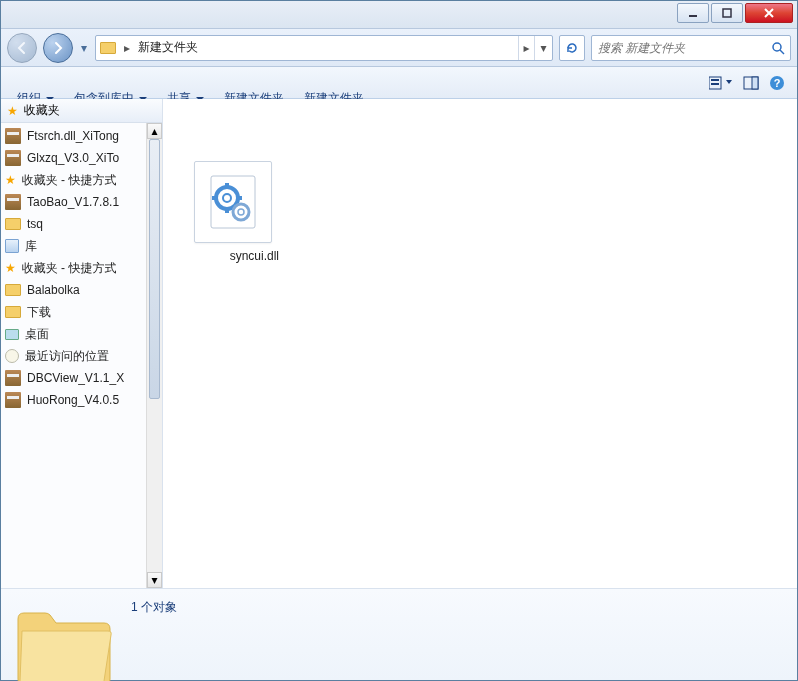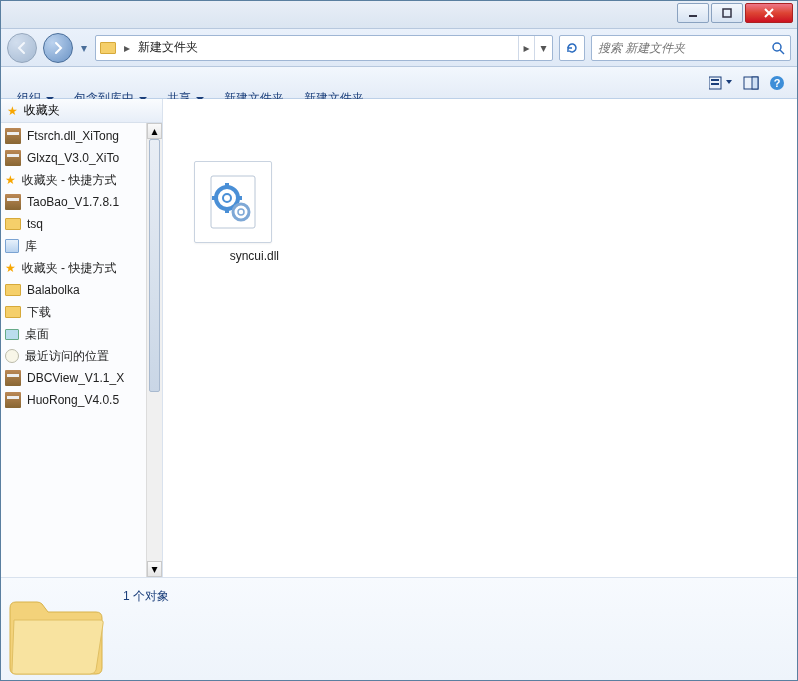--- a/index.html
+++ b/index.html
@@ -38,21 +38,21 @@
   .side-item{display:flex;align-items:center;gap:6px;height:22px;padding:0 6px 0 4px;cursor:pointer;white-space:nowrap;overflow:hidden;color:#222;}
   .scrollbar{position:absolute;right:0;top:24px;bottom:0;width:16px;background:#f0f0f0;border-left:1px solid #dcdcdc;}
   .sb-btn{height:16px;background:linear-gradient(#fafafa,#e6e6e6);border:1px solid #c9c9c9;display:flex;align-items:center;justify-content:center;cursor:pointer;}
   .sb-track{position:absolute;top:16px;bottom:16px;left:0;right:0;}
   .sb-thumb{position:absolute;left:2px;right:2px;top:0;height:60%;background:linear-gradient(#e9eef5,#c9d6e6);border:1px solid #a8b9cf;border-radius:2px;cursor:pointer;}
   .sb-bot{position:absolute;bottom:0;left:0;right:0;}
   .content{flex:1;background:#fff;position:relative;}
   .file{position:absolute;left:24px;top:18px;width:92px;text-align:right;cursor:pointer;margin-top:44px;}
   .file .thumb{width:78px;height:82px;margin:0 auto 6px;border:1px solid #c9d3e0;background:#fff;display:flex;align-items:center;justify-content:center;border-radius:2px;box-shadow:0 1px 2px rgba(0,0,0,.05);}
   .file .label{color:#222;font-size:12px;}
-  .details{height:103px;border-top:1px solid #d9e2ee;background:linear-gradient(#f7fafe,#eef4fb);display:flex;align-items:flex-start;padding:8px 0;gap:12px;}
+  .details{height:92px;border-top:1px solid #d9e2ee;background:linear-gradient(#f7fafe,#eef4fb);display:flex;align-items:flex-start;padding:8px 8px;gap:12px;}
   .details .big{width:110px;height:96px;display:flex;align-items:center;justify-content:center;}
   .details .text{color:#1a3e7a;padding-top:2px;}
   .ic-rar{display:inline-block;width:16px;height:16px;position:relative;}
   .ic-rar::before{content:"";position:absolute;inset:0;background:linear-gradient(#b85,#863);border-radius:1px;}
   .ic-rar::after{content:"";position:absolute;left:2px;right:2px;top:4px;height:3px;background:#eee;}
   .ic-folder{display:inline-block;width:16px;height:12px;background:#f5cf6a;border-radius:1px;position:relative;border:1px solid #d6a93a;}
   .ic-star{color:#f7a600;}
   .ic-lib{display:inline-block;width:14px;height:14px;border:1px solid #7aa3d2;background:linear-gradient(#e7f1fb,#b9d3ef);border-radius:1px;}
   .ic-desk{display:inline-block;width:14px;height:11px;border:1px solid #6a8;background:#bde; border-radius:1px;}
   .ic-recent{display:inline-block;width:14px;height:14px;border:1px solid #bba;border-radius:50%;background:#f8f6e8;}

